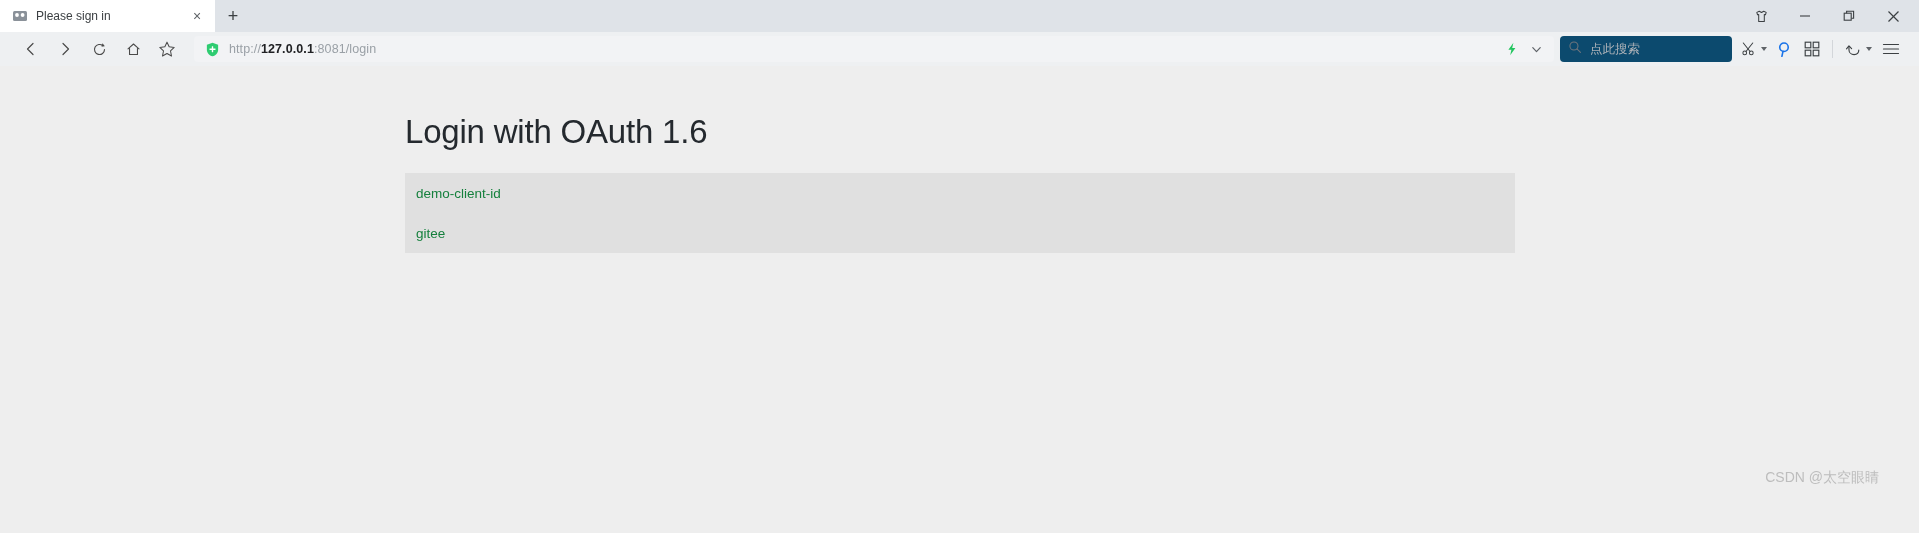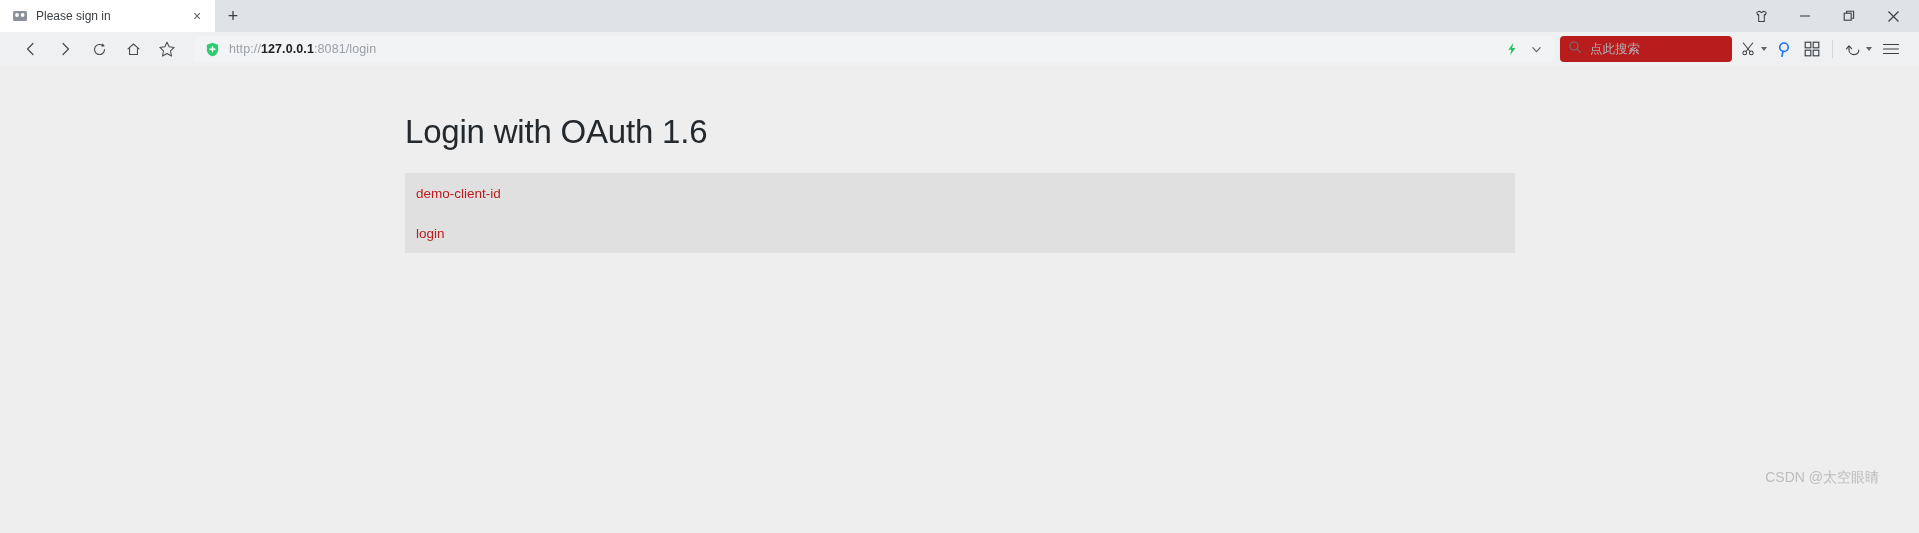--- a/index.html
+++ b/index.html
@@ -173,21 +173,21 @@
     display: flex;
     align-items: center;
     justify-content: center;
     cursor: pointer;
   }
 
   .searchbox {
     width: 172px;
     flex: 0 0 172px;
     height: 26px;
-    background: #b91c1c;
+    background: #0c4a6e;
     border-radius: 4px;
     display: flex;
     align-items: center;
     padding: 0 8px;
     margin-right: 4px;
   }
 
   .searchbox .sb-text {
     font-size: 12.5px;
     color: #b0b4b9;
@@ -251,21 +251,21 @@
     height: 40px;
     display: flex;
     align-items: center;
     padding-left: 11px;
     background: #eeeeee;
   }
   .client-row.striped { background: #e0e0e0; }
 
   .client-link {
     font-size: 13.5px;
-    color: #b91c1c;
+    color: #15803d;
     text-decoration: none;
     cursor: pointer;
   }
 
   
   .watermark {
     position: absolute;
     right: 40px;
     bottom: 10px;
     font-size: 14px;
@@ -438,21 +438,21 @@
   <div class="viewport">
     <div class="page">
 
       <h1 class="page-title">Login with OAuth 1.6</h1>
 
       <ul class="client-list">
         <li class="client-row striped">
           <a class="client-link">demo-client-id</a>
         </li>
         <li class="client-row striped">
-          <a class="client-link">login</a>
+          <a class="client-link">gitee</a>
         </li>
       </ul>
 
     </div>
 
     <div class="watermark">CSDN @太空眼睛</div>
   </div>
 
 </div>
 

